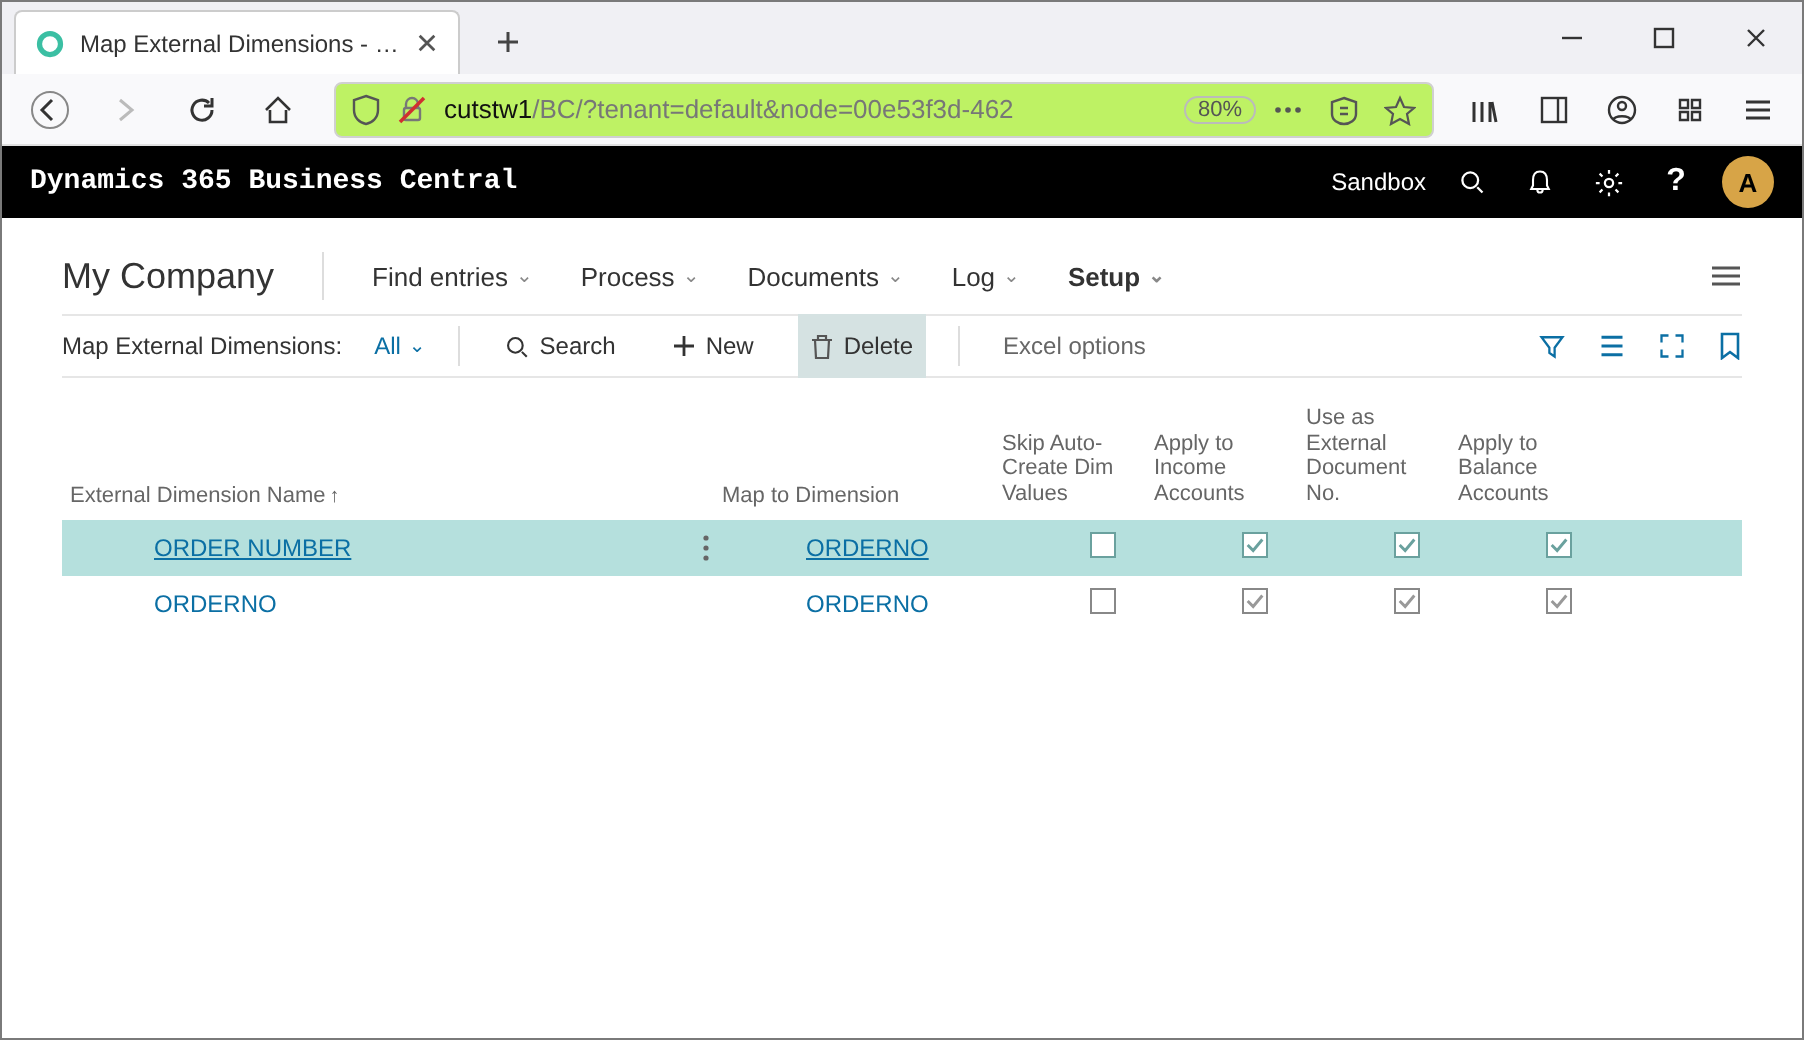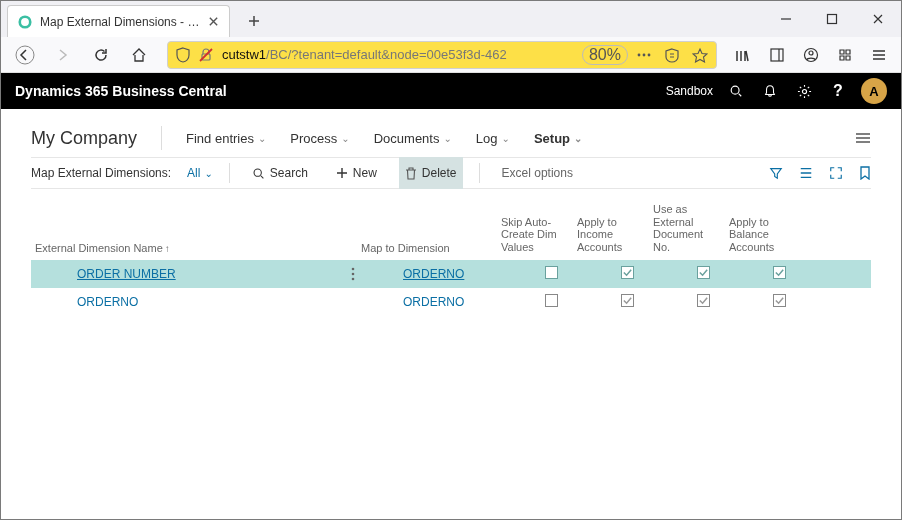--- a/index.html
+++ b/index.html
@@ -12,30 +12,30 @@
   .tab .favicon { width:14px; height:14px; }
   .tab .title { font-size:12px; color:#333; white-space:nowrap; overflow:hidden; text-overflow:ellipsis; max-width:160px;}
   .tab .close { color:#555; }
   .newtab { width:28px; height:28px; margin-left:10px; margin-bottom:2px; display:flex; align-items:center; justify-content:center; color:#444; border-radius:4px;}
   .wincontrols { position:absolute; right:0; top:0; height:36px; display:flex; align-items:center;}
   .wincontrols .wc { width:46px; height:36px; display:flex; align-items:center; justify-content:center; color:#333;}
   
   .addrbar { height:36px; background:#f9f9fb; border-bottom:1px solid #e0e0e0; display:flex; align-items:center; padding:0 14px; gap:18px;}
   .navbtn { width:20px; height:20px; display:flex; align-items:center; justify-content:center; color:#555; }
   .navbtn.enabled { color:#333; }
-  .urlbox { flex:1; height:28px; border:1px solid #d0d0d0; border-radius:4px; background:#fde047; display:flex; align-items:center; padding:0 8px; gap:8px;}
+  .urlbox { flex:1; height:28px; border:1px solid #d0d0d0; border-radius:4px; background:#bef264; display:flex; align-items:center; padding:0 8px; gap:8px;}
   .urlbox .shield { color:#555; }
   .urlbox .url { flex:1; font-size:13px; color:#777; white-space:nowrap; overflow:hidden;}
   .urlbox .host { color:#111; }
-  .zoom { font-size:16px; border:1px solid #bbb; border-radius:10px; padding:0 6px; color:#555; }
+  .zoom { font-size:11px; border:1px solid #bbb; border-radius:10px; padding:0 6px; color:#555; }
   .urlicons { display:flex; gap:12px; align-items:center; color:#555;}
   .right-icons { display:flex; gap:18px; align-items:center; color:#333; }
   
   .apphdr { height:36px; background:#000; color:#fff; display:flex; align-items:center; padding:0 14px; gap:12px; }
-  .apphdr .title { font-size:14px; font-weight:600; }
+  .apphdr .title { font-size:14px; font-weight:600;font-family:Liberation Mono, monospace; }
   .apphdr .spacer { flex:1; }
   .apphdr .env { font-size:12px; }
   .apphdr .hicon { width:22px; height:22px; display:flex; align-items:center; justify-content:center; }
   .avatar { width:26px; height:26px; border-radius:50%; background:#d7a447; color:#000; display:flex; align-items:center; justify-content:center; font-weight:600; font-size:13px;}
   
   .page { flex:1; background:#fff; padding:10px 30px 0 30px; overflow:auto;}
   .topline { display:flex; align-items:center; height:38px; gap:24px; }
   .company { font-size:18px; color:#333; }
   .vdiv { width:1px; height:24px; background:#ddd; }
   .menuitem { font-size:13px; color:#333; display:flex; align-items:center; gap:4px; }

